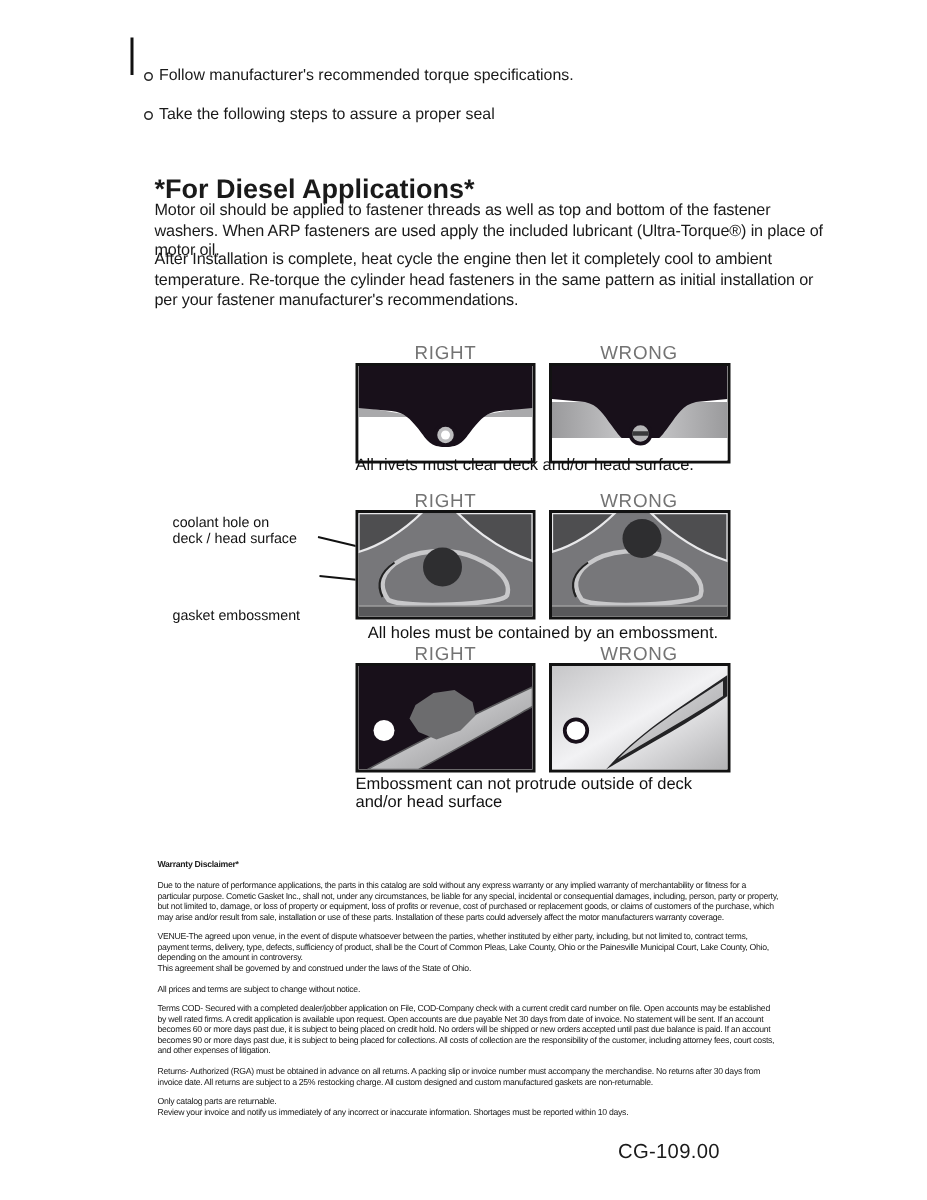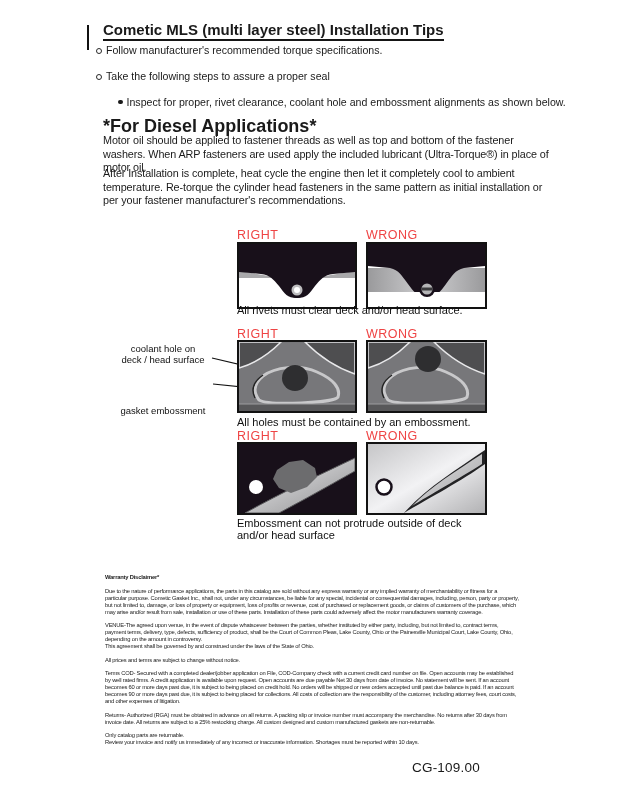--- a/index.html
+++ b/index.html
@@ -7,52 +7,47 @@
         font-family:"Liberation Sans","DejaVu Sans",sans-serif;color:#1a1a1a;}
   .abs{position:absolute;}
   #title{left:103px;top:21px;font-size:15px;font-weight:bold;
          border-bottom:2px solid #151515;padding-bottom:1px;white-space:nowrap;}
   .bullet{display:flex;align-items:flex-start;white-space:nowrap;font-size:10.6px;line-height:13px;}
   .o-marker{flex:0 0 auto;width:4px;height:4px;border:1px solid #2a2a2a;border-radius:50%;
             margin:3.5px 4px 0 0;background:#fff;}
   .f-marker{flex:0 0 auto;width:4.5px;height:4.5px;border-radius:50%;background:#1a1a1a;margin:3.5px 4px 0 0;}
   #diesel-heading{left:103px;top:116px;font-size:18px;font-weight:bold;}
   .body-par{left:103px;width:455px;font-size:10.8px;line-height:13.5px;letter-spacing:-0.1px;}
-  .diag-label{font-size:12.5px;letter-spacing:0.5px;width:120px;color:#ef4444;}
+  .diag-label{font-size:12.5px;letter-spacing:0.5px;text-align:center;width:120px;color:#737373;}
   .diag-box{border:2px solid #121212;background:#fff;}
   .caption{font-size:11px;line-height:12px;color:#111;}
-  .side-label{font-size:9.5px;line-height:10.5px;text-align:center;color:#111;}
+  .side-label{font-size:9.5px;line-height:10.5px;text-align:left;color:#111;}
   .legal{left:105px;width:415px;font-size:5.8px;line-height:7px;letter-spacing:-0.2px;color:#222;}
   .legal p{margin:0 0 6.5px 0;}
   .legal p.tight{margin-bottom:0;}
   .legal .lh{font-weight:bold;margin-bottom:6.5px;}
   #footer-code{left:389px;top:760px;font-size:13.5px;letter-spacing:0.2px;margin-left:23px;}
   #artifact{left:87px;top:25px;width:2px;height:25px;background:#111;}
   svg{display:block;}
 </style>
 </head>
 <body>
 
 <div id="page">
 
   <div id="artifact" class="abs"></div>
 
-  <div id="title" class="abs">Cometic MLS (multi layer steel) Installation Tips</div>
 
   <div class="abs bullet" style="left:96px;top:44px;justify-content:flex-end;">
     <span class="o-marker"></span>
     <span>Follow manufacturer's recommended torque specifications.</span>
   </div>
   <div class="abs bullet" style="left:96px;top:70px;">
     <span class="o-marker"></span>
     <span>Take the following steps to assure a proper seal</span>
-  </div>
-  <div class="abs bullet" style="left:118px;top:96px;">
-    <span class="f-marker"></span>
-    <span>Inspect for proper, rivet clearance, coolant hole and embossment alignments as shown below.</span>
   </div>
 
   <div id="diesel-heading" class="abs">*For Diesel Applications*</div>
   <div class="abs body-par" style="top:134px;">Motor oil should be applied to fastener threads as well as top and bottom of the fastener washers. When ARP fasteners are used apply the included lubricant (Ultra-Torque®) in place of motor oil.</div>
   <div class="abs body-par" style="top:167px;">After Installation is complete, heat cycle the engine then let it completely cool to ambient temperature. Re-torque the cylinder head fasteners in the same pattern as initial installation or per your fastener manufacturer's recommendations.</div>
 
   <div class="abs diag-label" style="left:237px;top:228px;">RIGHT</div>
   <div class="abs diag-label" style="left:366px;top:228px;">WRONG</div>
 
   <div class="abs diag-box" style="left:237px;top:242px;">
@@ -117,21 +112,21 @@
       <rect x="0" y="0" width="117" height="69" fill="#77777a"></rect>
       <path d="M0,0 H42 C30,12 14,22 0,26 Z" fill="#4e4e50" stroke="#e8e8ea" stroke-width="1.5"></path>
       <path d="M117,0 H66 C80,14 98,26 117,32 Z" fill="#4e4e50" stroke="#e8e8ea" stroke-width="1.5"></path>
       <path d="M20,58 C14,50 14,42 24,34 C36,25 60,22 78,30 C94,37 102,46 99,55 C96,61 30,64 20,58 Z" fill="none" stroke="#c8c8ca" stroke-width="3"></path>
       <path d="M16,56 C12,48 14,40 24,33" fill="none" stroke="#222" stroke-width="1.4"></path>
       <circle cx="60" cy="17" r="13" fill="#2e2e30"></circle>
       <rect x="0" y="62" width="117" height="7" fill="#58585a"></rect>
       <line x1="0" y1="62" x2="117" y2="62" stroke="#9c9c9e" stroke-width="1"></line>
     </svg>
   </div>
-  <div class="abs caption" style="left:237px;top:416px;width:250px;text-align:left;">All holes must be contained by an embossment.</div>
+  <div class="abs caption" style="left:237px;top:416px;width:250px;text-align:center;">All holes must be contained by an embossment.</div>
 
   <div class="abs diag-label" style="left:237px;top:429px;">RIGHT</div>
   <div class="abs diag-label" style="left:366px;top:429px;">WRONG</div>
 
   <div class="abs diag-box" style="left:237px;top:442px;">
     <svg width="116" height="69" viewBox="0 0 116 69">
       <defs>
         <linearGradient id="g2" x1="0" y1="0" x2="1" y2="1">
           <stop offset="0" stop-color="#f0f0f2"></stop>
             <stop offset="1" stop-color="#8e8e90"></stop>

